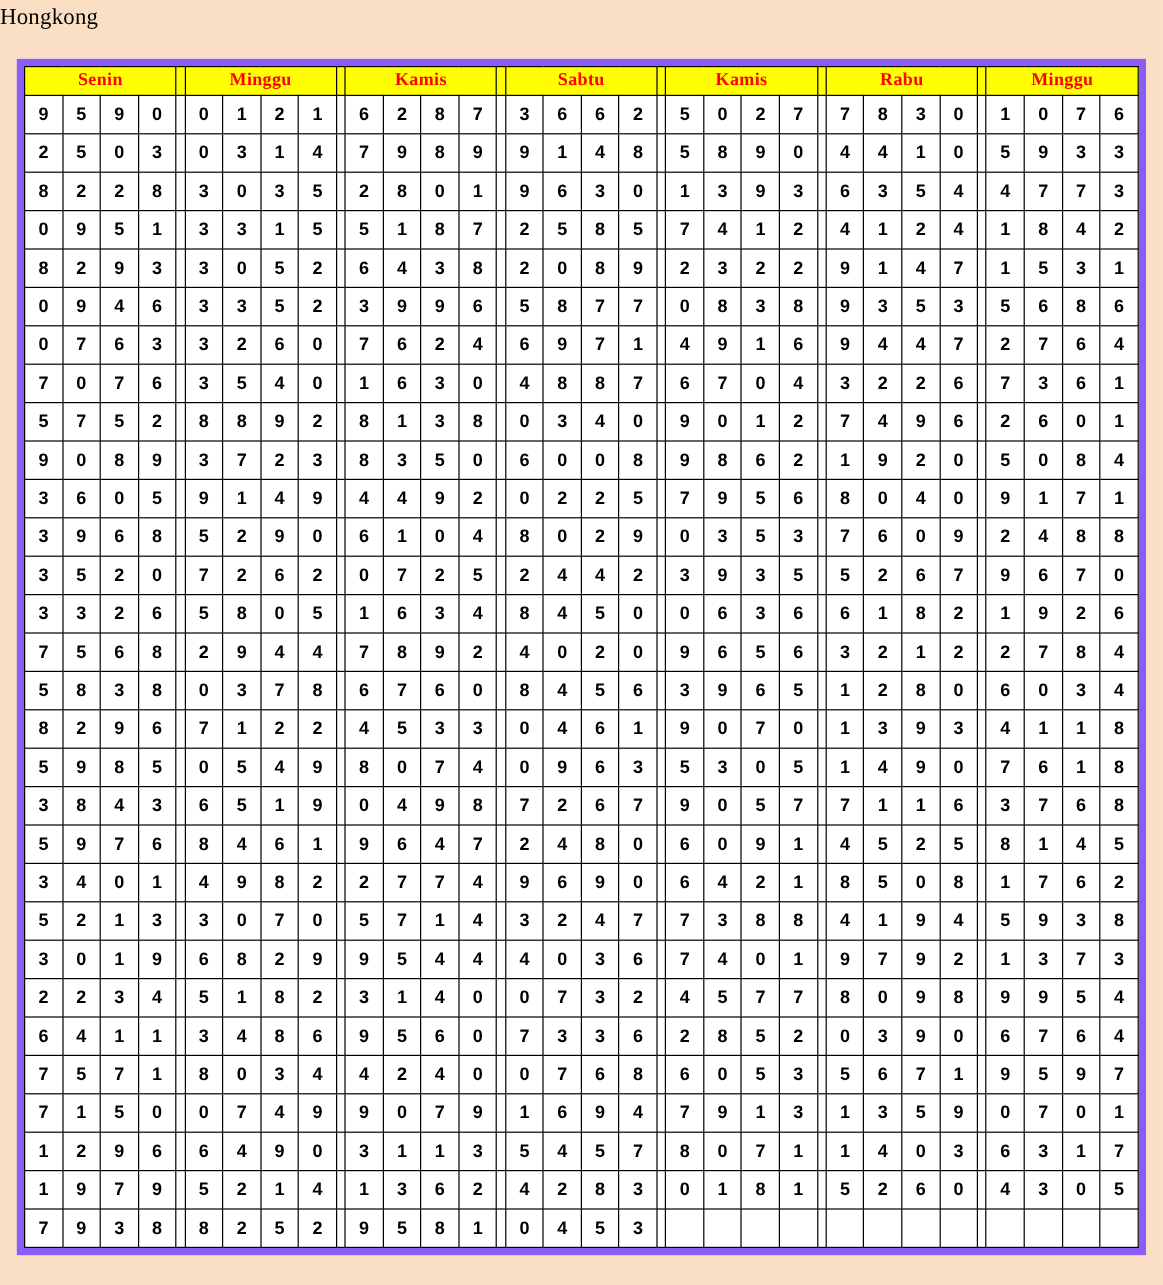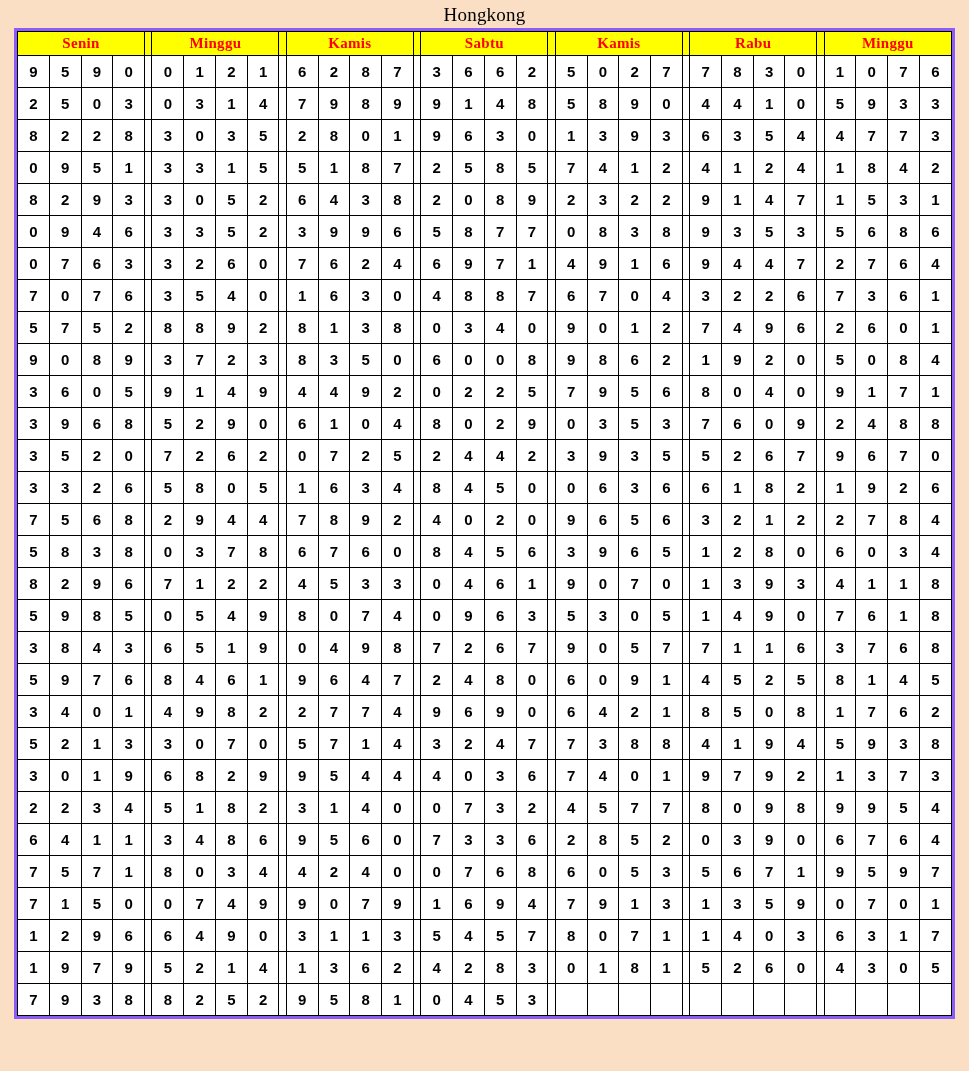--- a/index.html
+++ b/index.html
@@ -10,31 +10,30 @@
   }
   #page {
     width: 969px;
     height: 1071px;
     background: #fadfc5;
     box-sizing: border-box;
     position: relative;
     overflow: hidden;
   }
   #title {
-    text-align: center;
     font-size: 19px;
     color: #000000;
     padding-top: 4px;
-    padding-bottom: 2px;
+    padding-bottom: 23px;
     font-family: "Liberation Serif", serif;
     letter-spacing: 0.2px;
   }
   #table-wrap {
     margin: 0 14px;
-    border: 3px solid #8b5cf6;
+    border: 6px solid #8b5cf6;
     background: #ffffff;
     box-sizing: border-box;
   }
   table.grid {
     border-collapse: collapse;
     width: 100%;
     table-layout: fixed;
   }
   table.grid th, table.grid td {
     border: 1px solid #000000;

